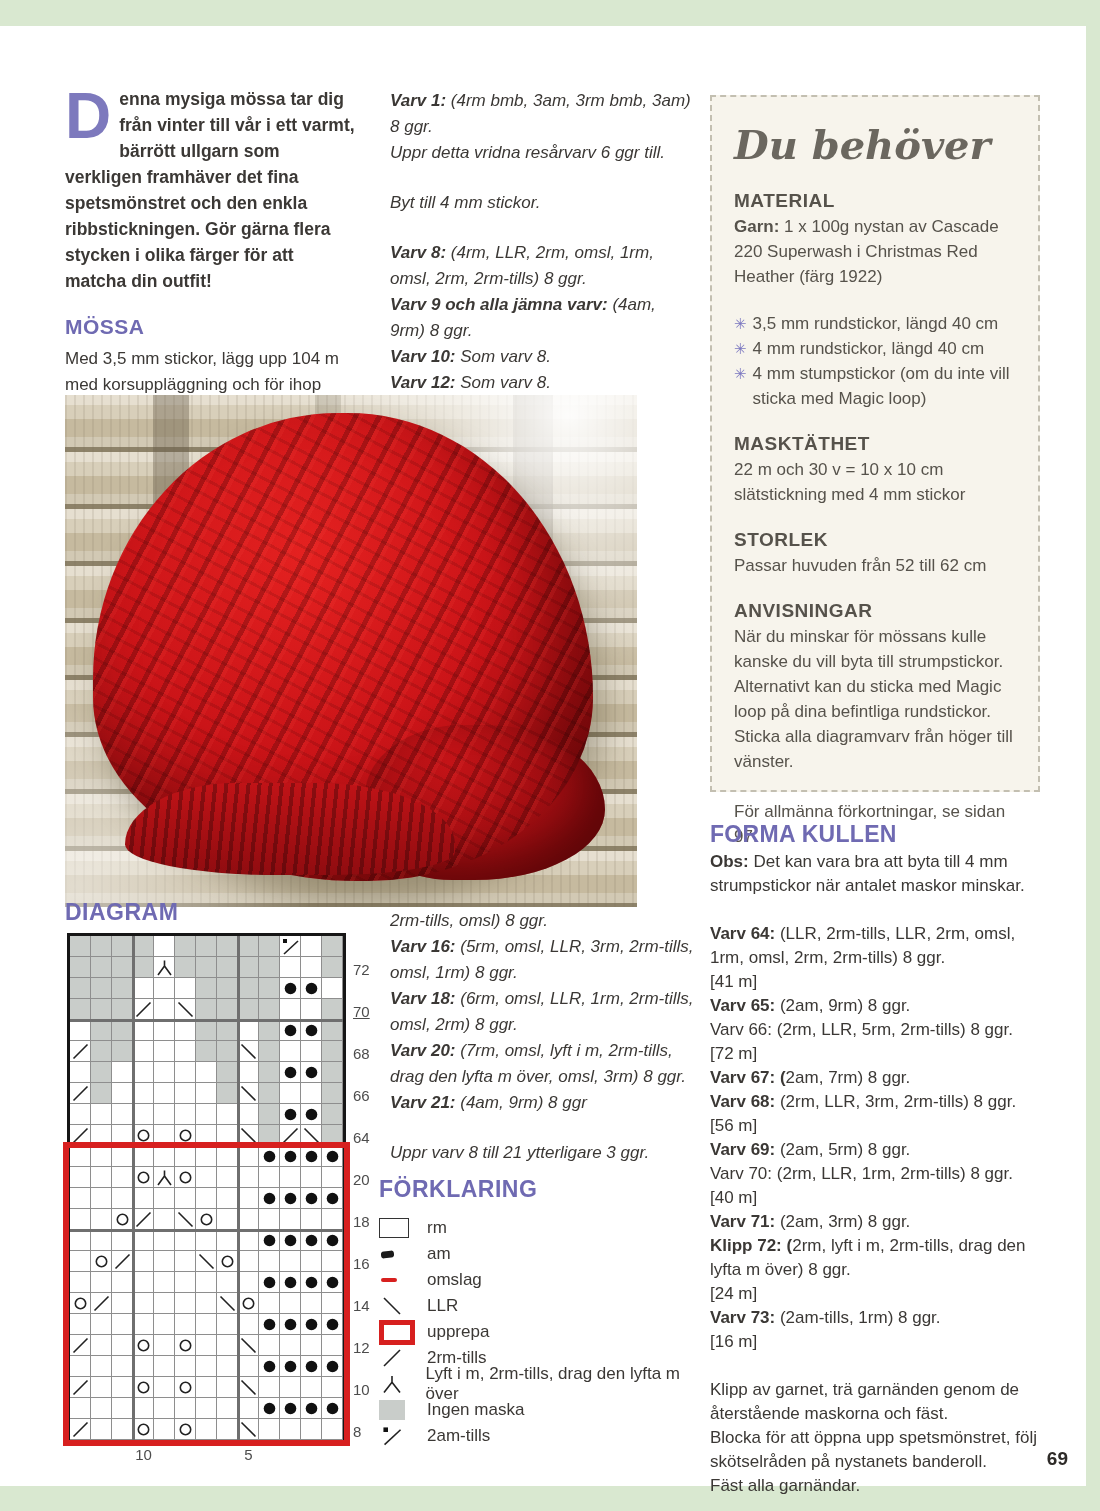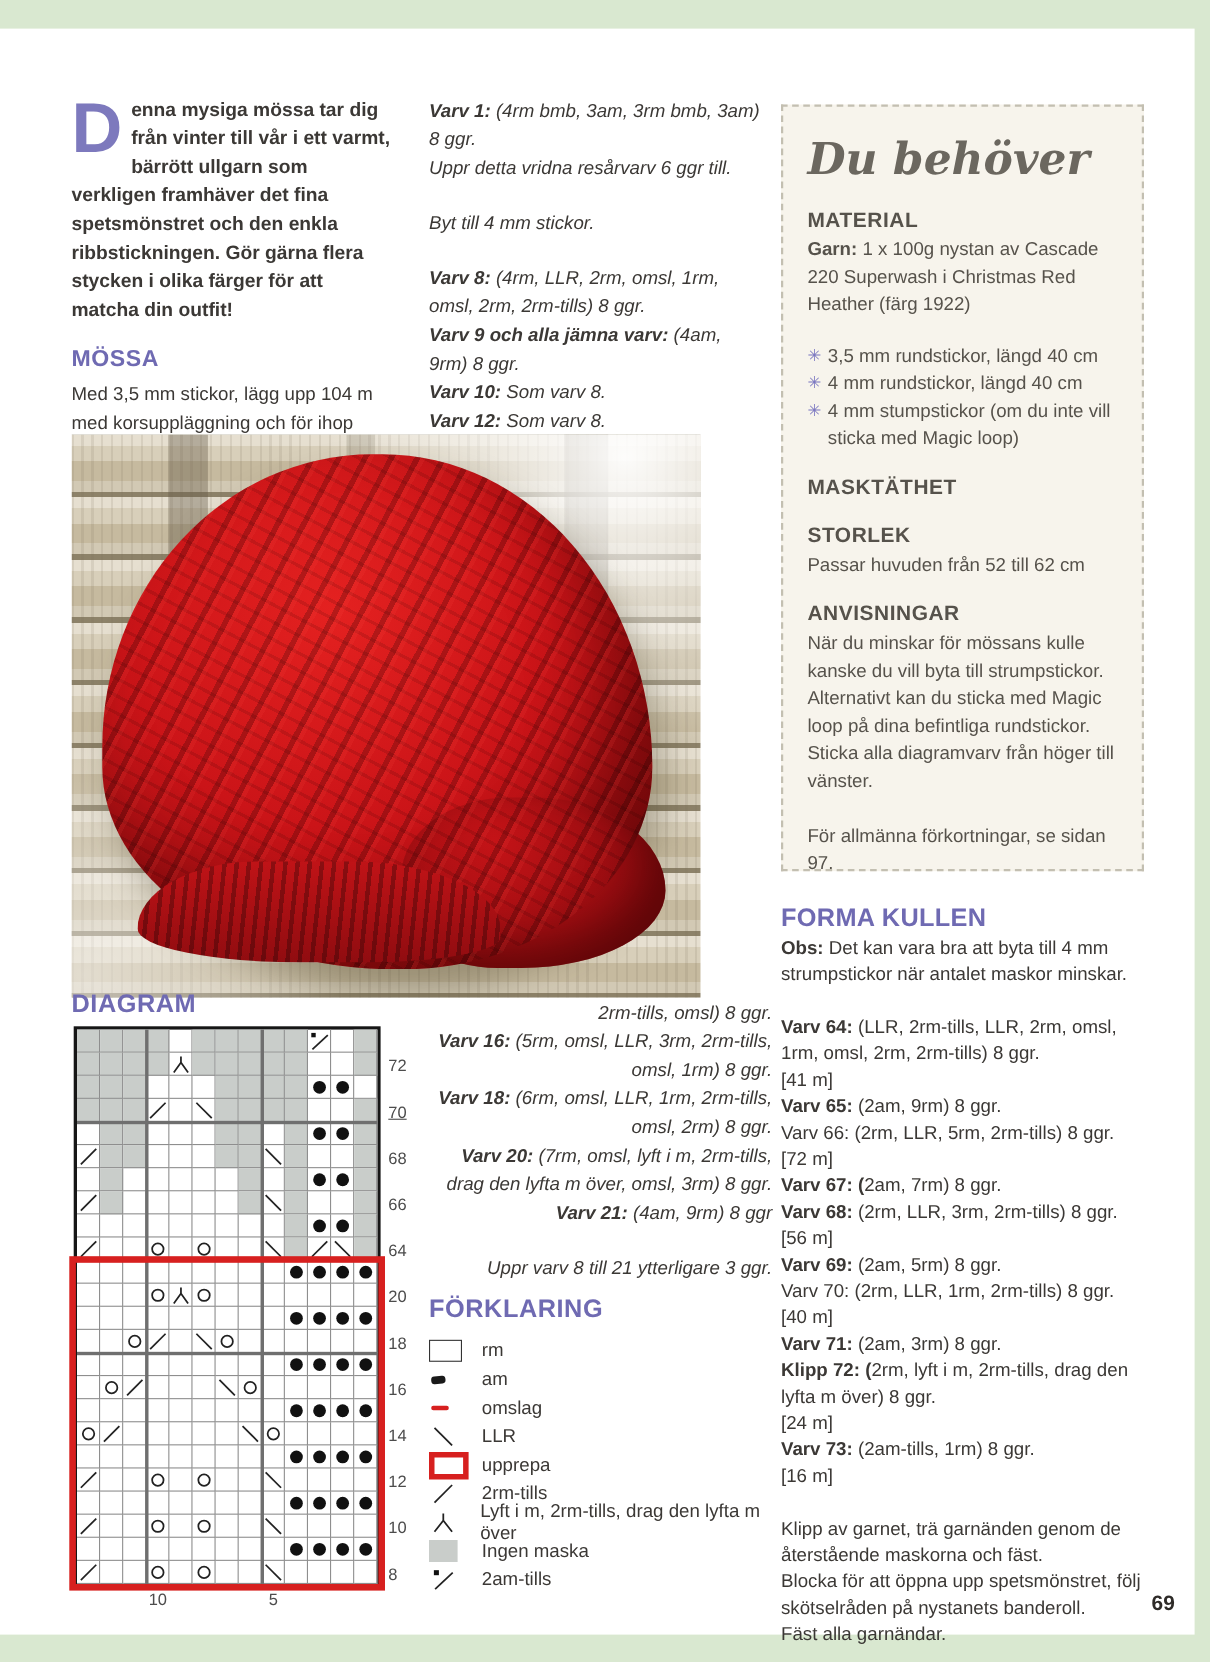--- a/index.html
+++ b/index.html
@@ -12,21 +12,21 @@
 
   
   .col{position:absolute;font-size:17px;line-height:26px;}
   .intro{left:65px;top:86px;width:294px;font-weight:bold;font-size:17.5px;}
   .dropcap{float:left;font-size:64px;line-height:52px;font-weight:bold;color:#7d79bd;
            margin:4px 8px 0 0;}
   .h-purple{color:#6f6ab2;font-weight:bold;margin:0;}
   .mossa-head{font-size:21px;margin:20px 0 6px 0;letter-spacing:.5px;}
   .mossa-body{font-weight:normal;font-size:17px;}
   .mid1{left:390px;top:88px;width:302px;}
-  .mid2{left:390px;top:908px;width:312px;text-align:right;}
+  .mid2{left:390px;top:908px;width:312px;}
   .col p{margin:0;font-style:italic;}
   .col p.gap{margin-top:24px;}
   b{font-weight:bold;}
 
   
   .needbox{position:absolute;left:710px;top:95px;width:330px;height:697px;box-sizing:border-box;
            background:#f7f4ec;border:2px dashed #c3bfb1;padding:24px 22px;color:#56524b;}
   .need-title{font-family:"DejaVu Serif",serif;font-style:italic;font-weight:bold;
               font-size:40px;color:#6b675f;margin:0 0 6px 0;}
   .need-head{font-size:19px;font-weight:bold;letter-spacing:.5px;margin:22px 0 2px 0;}
@@ -77,21 +77,21 @@
         border-right:1px solid #8e8e8e;border-bottom:1px solid #8e8e8e;}
   .cell.gray{background:#c9cdca;}
   .cell svg{display:block;}
   .helper{position:absolute;background:#6f6f6f;}
   .redbox{position:absolute;left:-7px;top:206px;width:287px;height:304px;box-sizing:border-box;
           border:6px solid #d7201f;pointer-events:none;}
   .rowlabel{position:absolute;left:286px;width:34px;font-size:15px;color:#4c4c4c;}
   .collabel{position:absolute;top:513px;width:21px;text-align:center;font-size:15px;color:#4c4c4c;}
 
   
-  .legend{position:absolute;left:390px;top:1176px;width:330px;}
+  .legend{position:absolute;left:379px;top:1176px;width:330px;}
   .legend-head{font-size:23px;letter-spacing:.5px;margin-bottom:12px;}
   .leg-row{display:flex;align-items:center;height:26px;}
   .leg-sym{width:48px;display:flex;align-items:center;}
   .leg-label{font-size:17px;color:#3b3835;}
   .sym-rm{width:30px;height:20px;box-sizing:border-box;border:1.5px solid #333;background:#fff;}
   .sym-am{width:13px;height:7px;background:#1a1a1a;border-radius:3px;transform:rotate(-6deg);margin-left:2px;}
   .sym-omslag{width:16px;height:4px;background:#d7201f;border-radius:2px;margin-left:2px;}
   .sym-upprepa{width:36px;height:25px;box-sizing:border-box;border:5px solid #d7201f;background:#fff;}
   .sym-nostitch{width:26px;height:20px;background:#c9cdca;}
 
@@ -142,20 +142,21 @@
         </p>
         <p class="bullet">
           <span class="star">✳</span>
           <span>4 mm rundstickor, längd 40 cm</span>
         </p>
         <p class="bullet">
           <span class="star">✳</span>
           <span>4 mm stumpstickor (om du inte vill sticka med Magic loop)</span>
         </p>
         <div class="need-head">MASKTÄTHET</div>
+        <p><span>22 m och 30 v = 10 x 10 cm slätstickning med 4 mm stickor</span></p>
         <div class="need-head">STORLEK</div>
         <p><span>Passar huvuden från 52 till 62 cm</span></p>
         <div class="need-head">ANVISNINGAR</div>
         <p><span>När du minskar för mössans kulle kanske du vill byta till strumpstickor. Alternativt kan du sticka med Magic loop på dina befintliga rundstickor. Sticka alla diagramvarv från höger till vänster.</span></p>
       </div>
     <p class="footnote">För allmänna förkortningar, se sidan 97.</p>
   </div>
 
   <div class="photo">
     <div class="wood"></div>

